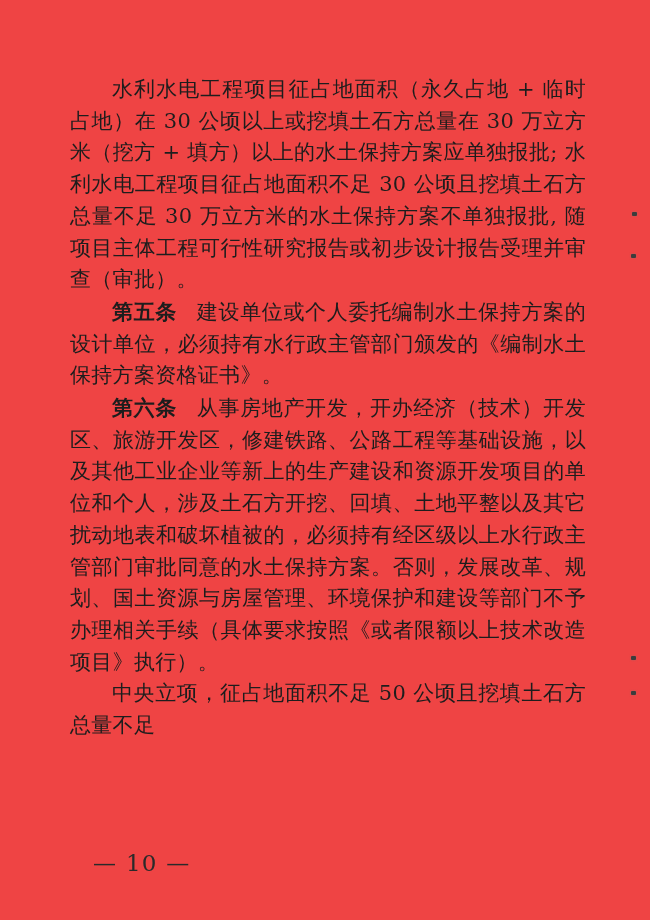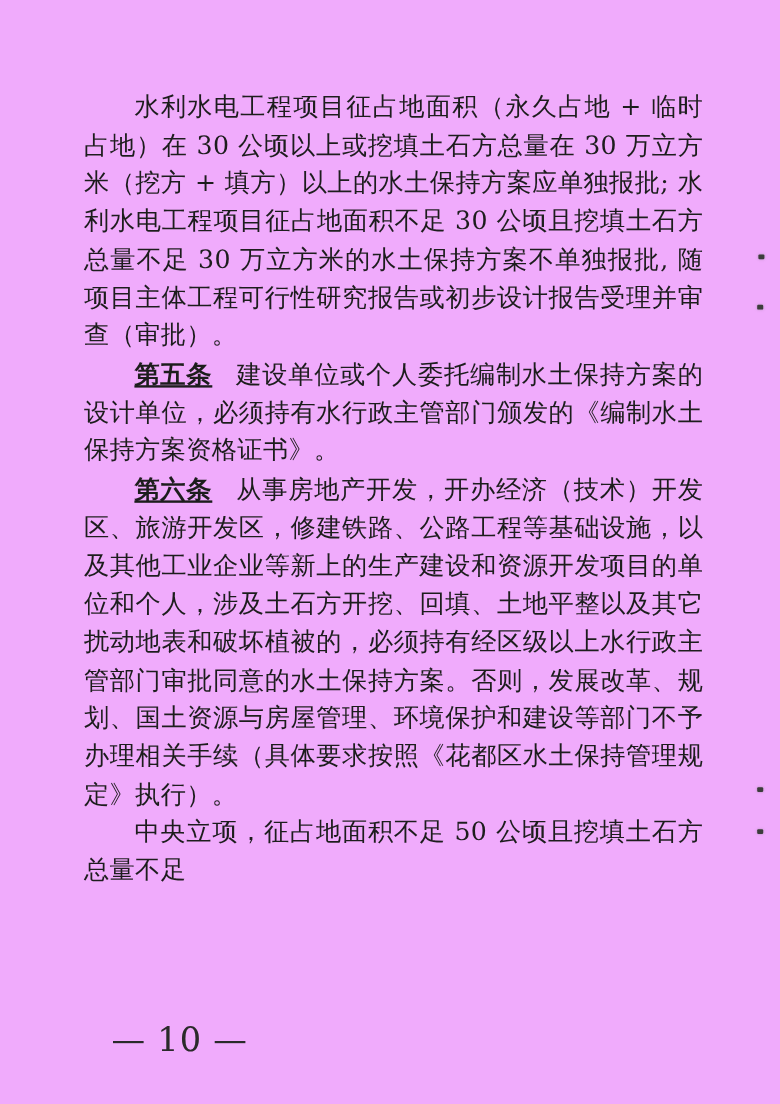--- a/index.html
+++ b/index.html
@@ -4,21 +4,21 @@
 <style>
   html, body {
     margin: 0;
     padding: 0;
     background: #ffffff;
   }
   .page {
     position: relative;
     width: 650px;
     height: 920px;
-    background: #f0abfc;
+    background: #ef4444;
     overflow: hidden;
     font-family: "DejaVu Serif", "Liberation Serif", serif;
     color: #1d1d1d;
   }
   .content {
     position: absolute;
     left: 70px;
     top: 74px;
     width: 516px;
   }
@@ -28,27 +28,26 @@
     text-indent: 2em;
     text-align: justify;
     font-size: 21px;
     line-height: 31.7px;
     letter-spacing: 0.3px;
     word-break: break-all;
   }
   .para .term {
     font-weight: bold;
     margin-right: 0.95em;
-    text-decoration: underline;
   }
   .footer {
     position: absolute;
     left: 84px;
     top: 850px;
-    font-size: 28px;
+    font-size: 23px;
     color: #2a2a2a;
     letter-spacing: 1px;
   }
   .footer .dash {
     display: inline-block;
     margin: 0 9px;
   }
   .speck {
     position: absolute;
     width: 5px;
@@ -58,21 +57,21 @@
     box-shadow: 0 0 2px rgba(120,120,120,0.6);
   }
 </style>
 </head>
 <body>
 
 <div class="page">
   <div class="content" id="paragraphs">
       <p class="para"><span>水利水电工程项目征占地面积（永久占地 + 临时占地）在 30 公顷以上或挖填土石方总量在 30 万立方米（挖方 + 填方）以上的水土保持方案应单独报批; 水利水电工程项目征占地面积不足 30 公顷且挖填土石方总量不足 30 万立方米的水土保持方案不单独报批, 随项目主体工程可行性研究报告或初步设计报告受理并审查（审批）。</span></p>
       <p class="para"><b class="term">第五条</b><span>建设单位或个人委托编制水土保持方案的设计单位，必须持有水行政主管部门颁发的《编制水土保持方案资格证书》。</span></p>
-      <p class="para"><b class="term">第六条</b><span>从事房地产开发，开办经济（技术）开发区、旅游开发区，修建铁路、公路工程等基础设施，以及其他工业企业等新上的生产建设和资源开发项目的单位和个人，涉及土石方开挖、回填、土地平整以及其它扰动地表和破坏植被的，必须持有经区级以上水行政主管部门审批同意的水土保持方案。否则，发展改革、规划、国土资源与房屋管理、环境保护和建设等部门不予办理相关手续（具体要求按照《花都区水土保持管理规定》执行）。</span></p>
+      <p class="para"><b class="term">第六条</b><span>从事房地产开发，开办经济（技术）开发区、旅游开发区，修建铁路、公路工程等基础设施，以及其他工业企业等新上的生产建设和资源开发项目的单位和个人，涉及土石方开挖、回填、土地平整以及其它扰动地表和破坏植被的，必须持有经区级以上水行政主管部门审批同意的水土保持方案。否则，发展改革、规划、国土资源与房屋管理、环境保护和建设等部门不予办理相关手续（具体要求按照《或者限额以上技术改造项目》执行）。</span></p>
       <p class="para"><span>中央立项，征占地面积不足 50 公顷且挖填土石方总量不足</span></p>
     </div>
 
   <div class="footer"><span class="dash">—</span><span>10</span><span class="dash">—</span></div>
 
   <div id="specks">
       <div class="speck" style="left: 632px; top: 212px;"></div>
       <div class="speck" style="left: 631px; top: 254px;"></div>
       <div class="speck" style="left: 631px; top: 656px;"></div>
       <div class="speck" style="left: 631px; top: 691px;"></div>

